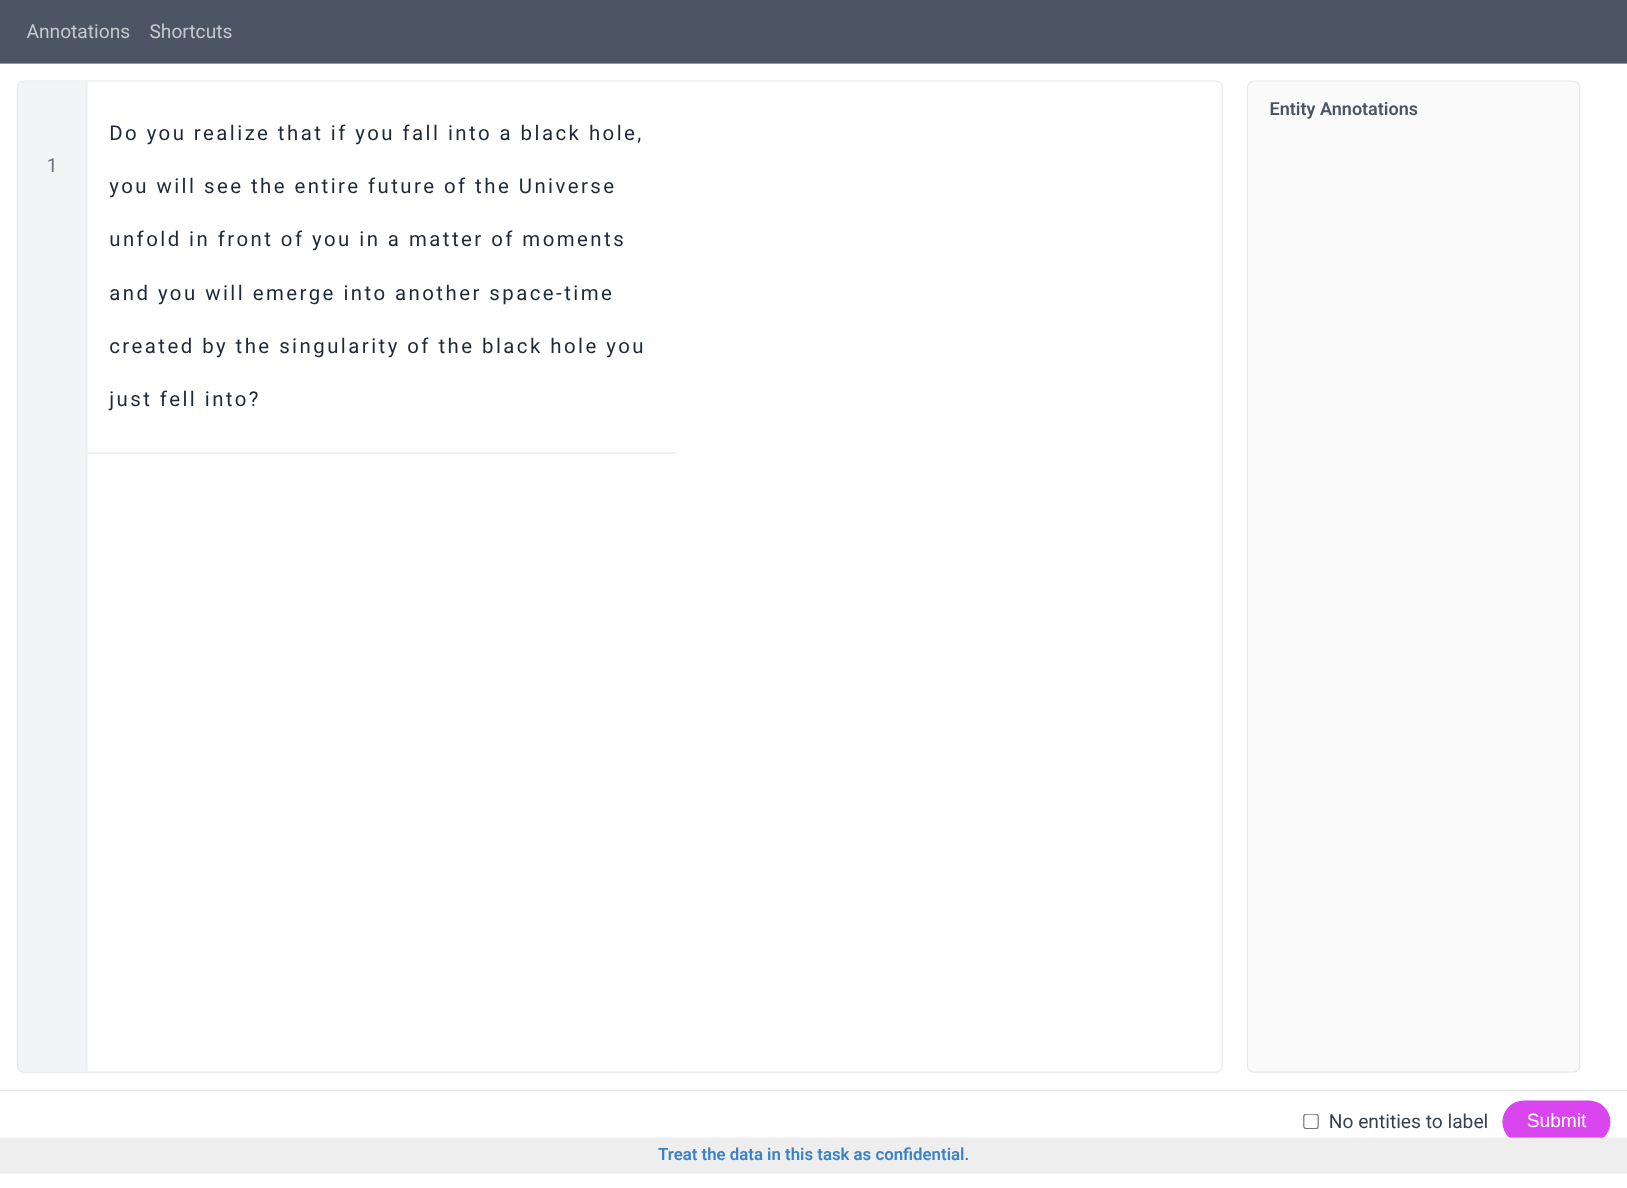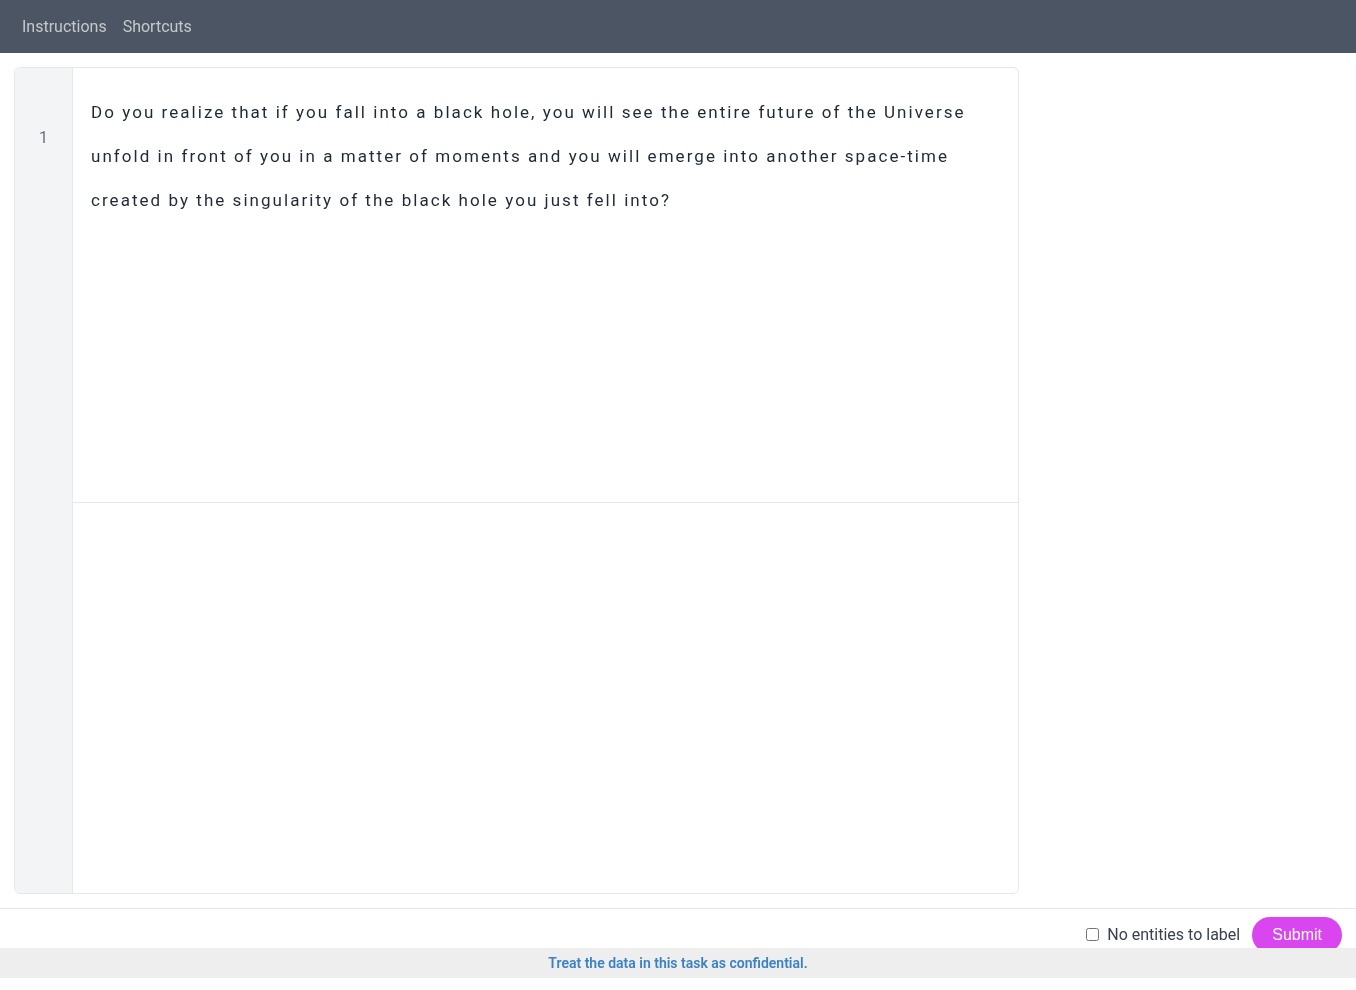--- a/index.html
+++ b/index.html
@@ -67,21 +67,20 @@
       font-size: 17px;
       line-height: 2.6;
       letter-spacing: 0.12em;
       border-bottom: 1px solid #e5e7eb;
       height: fit-content;
     }
     
     .text-body-wrap {
       flex: 1;
       display: flex;
-      flex-direction: column;
     }
     
     .text-body-rest {
       flex: 1;
       background: #ffffff;
     }
     
     .side-panel {
       width: 278px;
       border: 1px solid #e5e7eb;
@@ -151,35 +150,38 @@
       justify-content: center;
       color: #3b82c4;
       font-size: 14px;
       font-weight: 600;
     }
   </style>
 </head>
 <body>
 
 <div class="top-bar">
-  <span class="top-bar-link">Instructions</span>
+  <span class="top-bar-link">Annotations</span>
   <span class="top-bar-link">Shortcuts</span>
 </div>
 
 <div class="main-area">
   <div class="content-panel">
     <div class="line-gutter">
       <div>1</div>
     </div>
     <div class="text-body-wrap">
       <div class="text-content">Do you realize that if you fall into a black hole, you will see the entire future of the Universe unfold in front of you in a matter of moments and you will emerge into another space-time created by the singularity of the black hole you just fell into?</div>
       <div class="text-body-rest"></div>
     </div>
   </div>
 
+  <div class="side-panel">
+    <div class="side-panel-title">Entity Annotations</div>
+  </div>
 </div>
 
 <div class="bottom-bar">
   <div class="checkbox-wrap">
     <input type="checkbox" id="no-entities" style="">
     <label for="no-entities">No entities to label</label>
   </div>
   <button class="submit-btn">Submit</button>
 </div>
 

